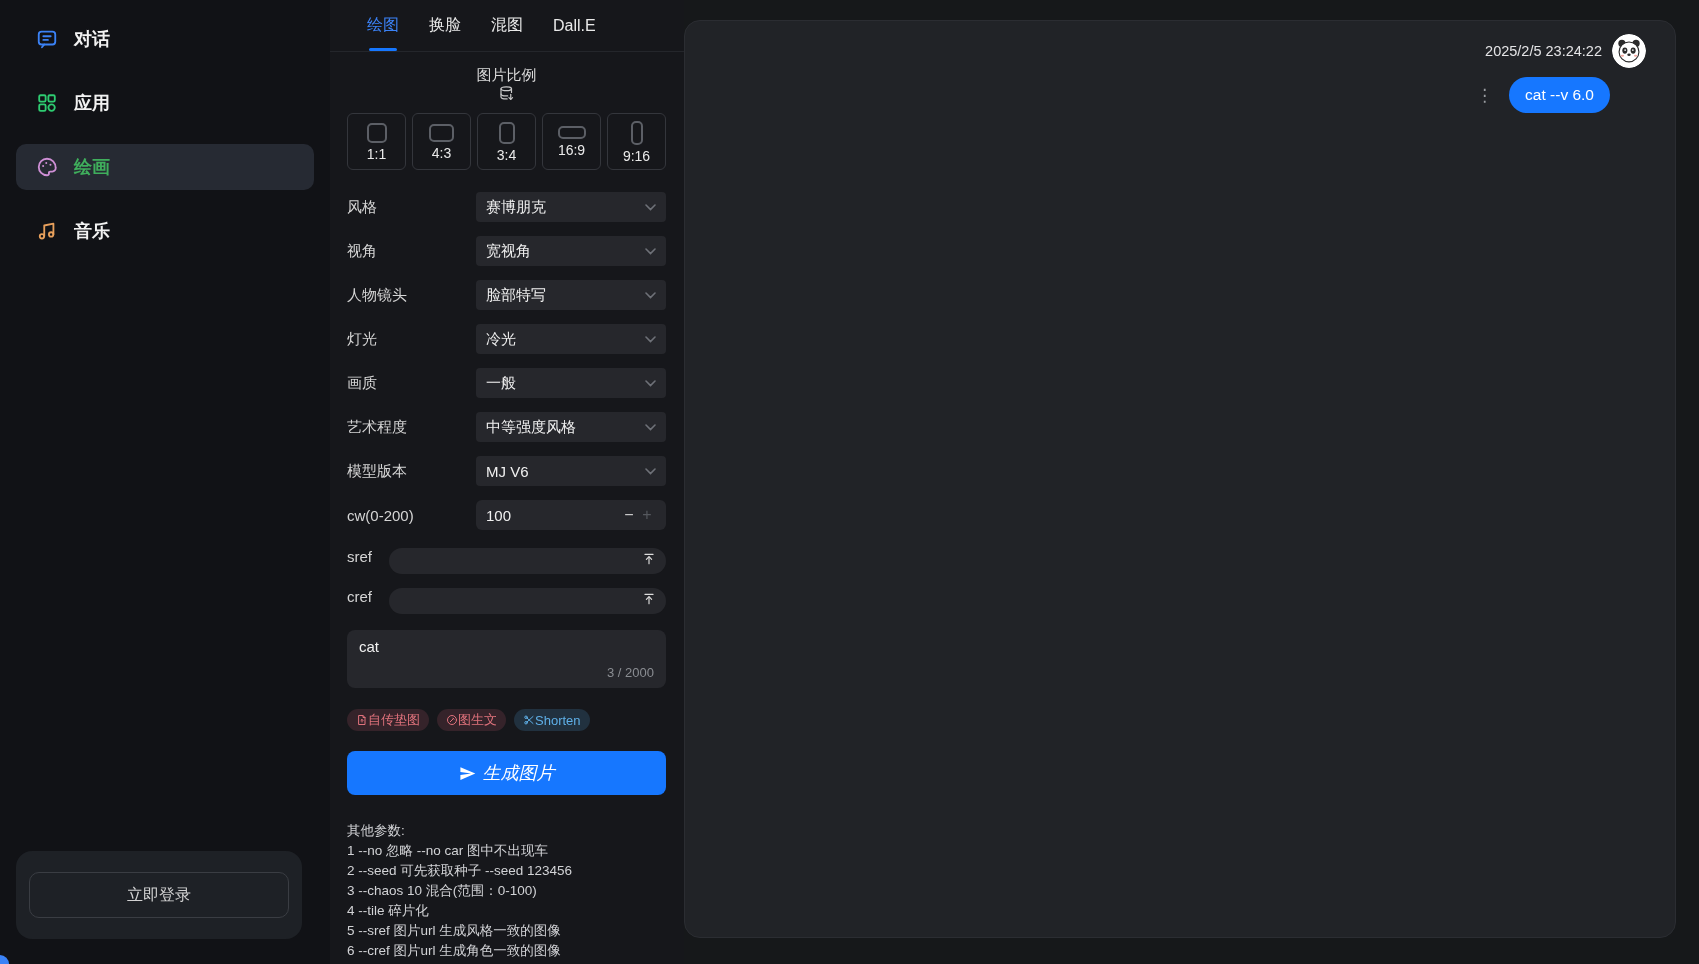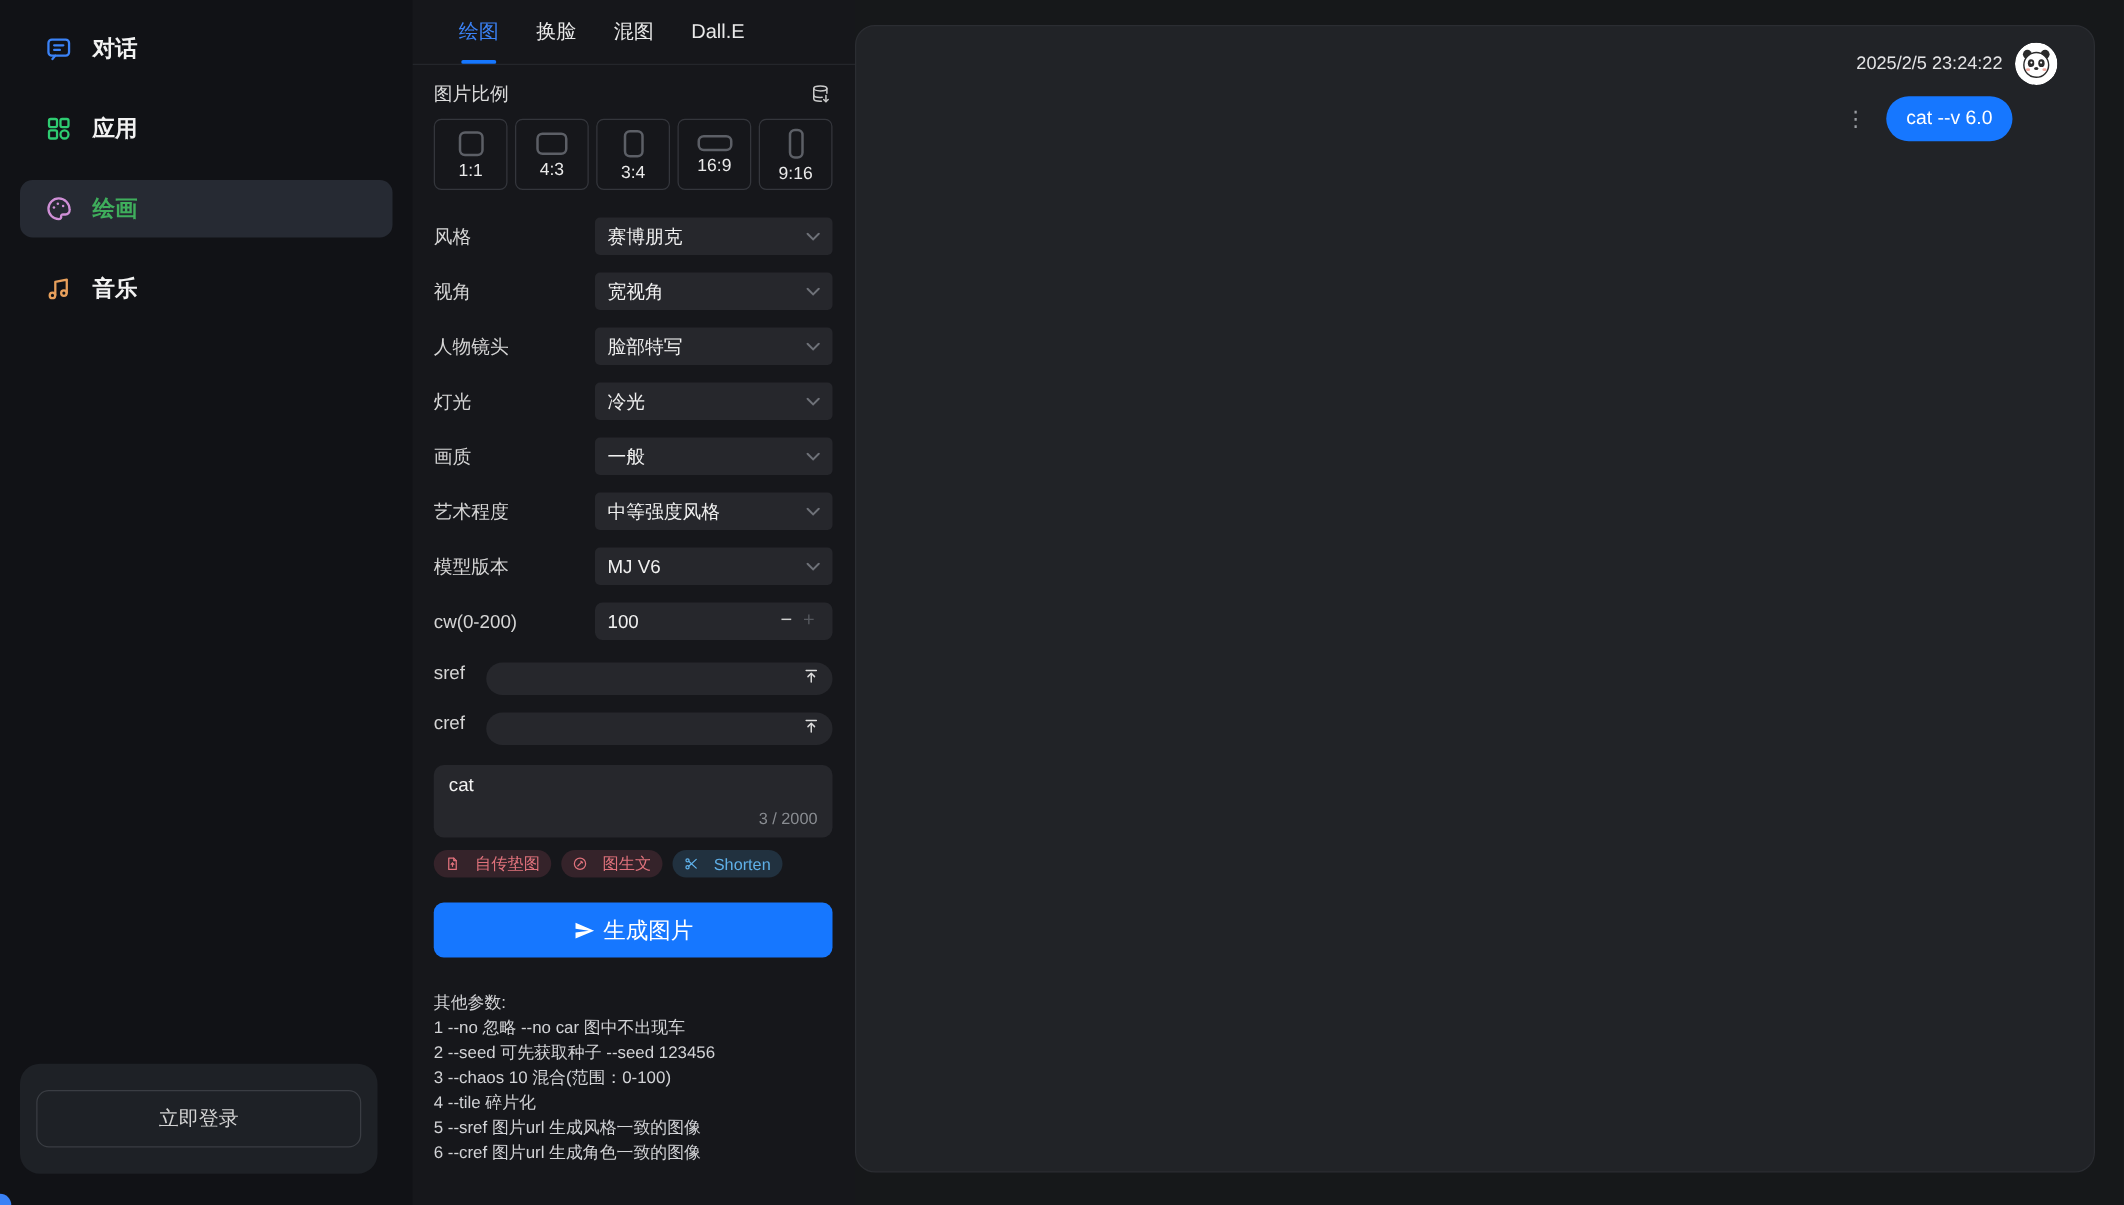--- a/index.html
+++ b/index.html
@@ -30,21 +30,21 @@
     background:transparent; color:#d2d2d2; font-size:16px; display:flex; align-items:center; justify-content:center;
     cursor:pointer; font-family:inherit;
   }
   .corner-dot { position:absolute; left:-9px; bottom:-9px; width:18px; height:18px; border-radius:50%; background:#3b82f6; }
   
   .panel { width:354px; flex:0 0 354px; background:#16171b; padding:0 18px 0 17px; }
   .tabs { display:flex; gap:30px; height:52px; align-items:stretch; border-bottom:1px solid #24262b; margin:0 -18px 0 -17px; padding:0 0 0 37px; }
   .tab { display:flex; align-items:center; font-size:16px; color:#e9e9e9; position:relative; cursor:pointer; }
   .tab.active { color:#3b82f6; }
   .tab.active::after { content:""; position:absolute; left:2px; right:2px; bottom:0; height:3px; background:#1677ff; border-radius:2px; }
-  .section-head { margin-top:14px; display:flex; justify-content:space-between; align-items:center; font-size:15px; color:#dcdcdc; }
+  .section-head { margin-top:14px; display:flex; justify-content:space-between; align-items:center; font-size:15px; color:#dcdcdc;flex-direction:column; }
   .preset-icon { cursor:pointer; display:flex; }
   .ratio-row { display:flex; gap:6px; margin-top:10px; }
   .ratio-btn {
     flex:1; height:57px; border:1px solid #34363c; border-radius:6px; background:transparent;
     display:flex; flex-direction:column; align-items:center; justify-content:center; gap:4px; cursor:pointer;
   }
   .ratio-shape { border:2px solid #5c5f66; border-radius:5px; }
   .rs0 { width:20px; height:20px; }
   .rs1 { width:25px; height:18px; }
   .rs2 { width:16px; height:22px; }
@@ -75,28 +75,28 @@
   }
   .prompt-box {
     margin-top:16px; height:58px; background:#26272c; border-radius:8px; padding:8px 12px;
     display:flex; flex-direction:column; justify-content:space-between; cursor:text;
   }
   .prompt-text { font-size:15px; color:#f2f2f2; }
   .prompt-counter { font-size:13px; color:#8a8d92; text-align:right; }
   .tags-row { margin-top:10px; display:flex; gap:8px; }
   .tag {
     height:22px; border-radius:11px; padding:0 9px; font-size:13px;
-    display:inline-flex; align-items:center; gap:12px; cursor:pointer;
+    display:inline-flex; align-items:center; gap:0; cursor:pointer;margin-top:11px;
   }
   .tag-red { color:#e0727c; background:#35232a; }
   .tag-blue { color:#5fb0e8; background:#21313f; }
   .gen-btn {
     margin-top:20px; width:100%; height:44px; border:none; border-radius:8px; background:#1677ff;
     color:#fff; font-size:18px; display:flex; align-items:center; justify-content:center; gap:7px;
-    cursor:pointer; font-family:inherit;
+    cursor:pointer; font-family:inherit;font-style:italic;
   }
   .clear-row { margin-top:14px; }
   .tips { margin-top:26px; font-size:13.5px; color:#d2d3d6; line-height:20px; }
   
   .chat-wrap { flex:1; padding:20px 23px 26px 0; }
   .chat-box {
     width:100%; height:100%; background:#212327; border:1px solid #2b2d32; border-radius:16px;
     position:relative; padding:13px 29px 0 0;
   }
   .meta-row { display:flex; justify-content:flex-end; align-items:center; gap:10px; }

